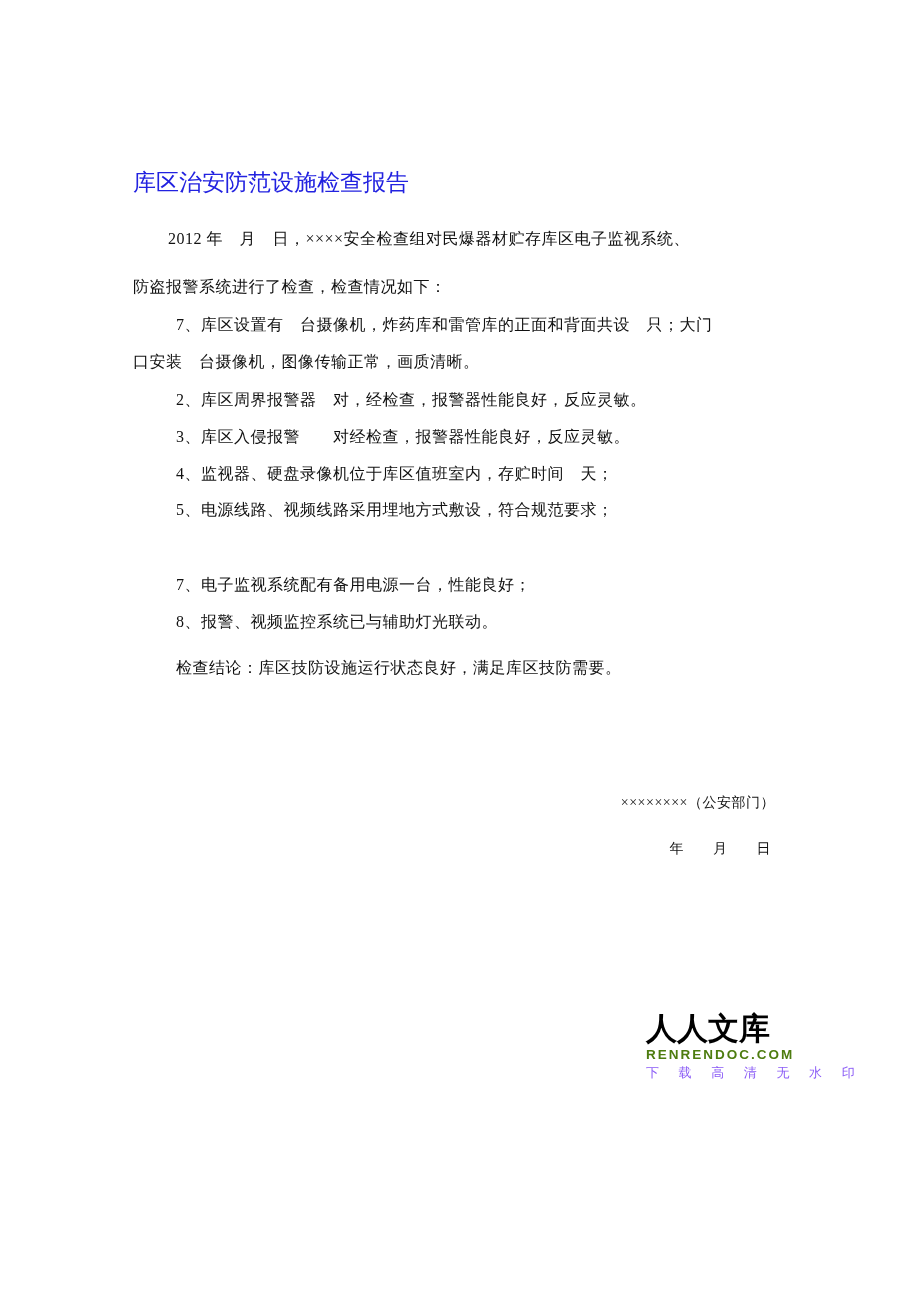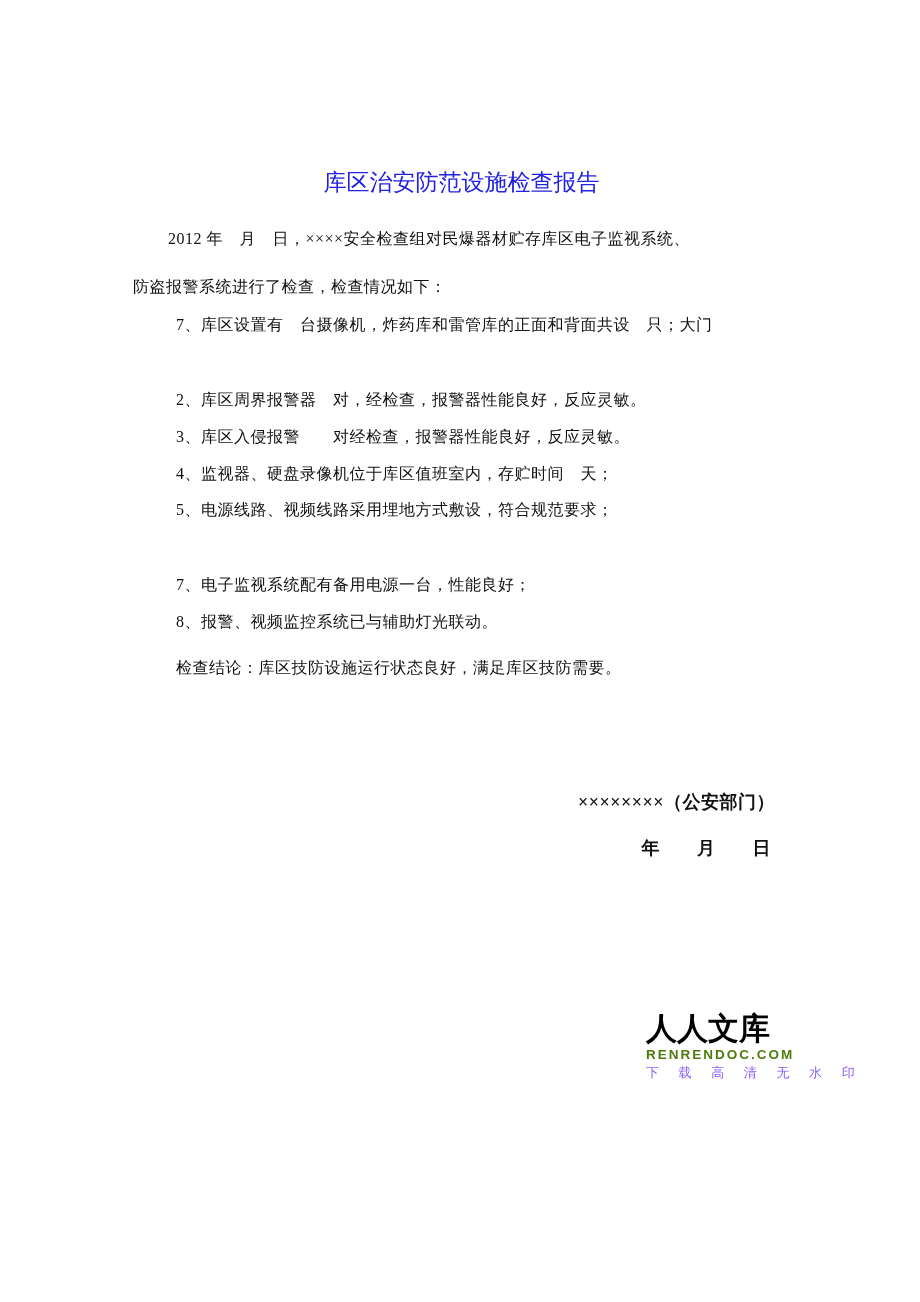--- a/index.html
+++ b/index.html
@@ -14,44 +14,42 @@
     background: #ffffff;
     overflow: hidden;
     font-family: "Liberation Serif", "DejaVu Serif", serif;
     color: #111111;
   }
   .doc-title {
     position: absolute;
     left: 133px;
     width: 657px;
     top: 167px;
-    text-align: center;
     font-size: 23px;
     line-height: 31px;
     color: #2222e0;
     white-space: nowrap;
   }
   .line {
     position: absolute;
     left: 133px;
     width: 660px;
     font-size: 16px;
     line-height: 37px;
     white-space: nowrap;
     letter-spacing: 0.5px;
   }
   .ind-sm { padding-left: 35px; }
   .ind    { padding-left: 43px; }
   .sig-line {
     position: absolute;
-    font-size: 18px;
+    font-size: 14px;
     line-height: 37px;
     white-space: nowrap;
     letter-spacing: 0.5px;
-    font-weight: bold;
   }
   .sig-org  { top: 784px; right: 145px; }
   .sig-date { top: 830px; right: 149px; }
   .watermark {
     position: absolute;
     left: 646px;
     top: 1012px;
     user-select: none;
   }
   .wm-logo {
@@ -86,20 +84,21 @@
 <body>
 
 <div class="page">
 
   <div class="doc-title">库区治安防范设施检查报告</div>
 
   <div class="line ind-sm" style="top:220px">2012 年　月　日，××××安全检查组对民爆器材贮存库区电子监视系统、</div>
   <div class="line" style="top:268px">防盗报警系统进行了检查，检查情况如下：</div>
 
   <div class="line ind" style="top:306px">7、库区设置有　台摄像机，炸药库和雷管库的正面和背面共设　只；大门</div>
+  <div class="line" style="top:343px">口安装　台摄像机，图像传输正常，画质清晰。</div>
 
   <div class="line ind" style="top:381px">2、库区周界报警器　对，经检查，报警器性能良好，反应灵敏。</div>
 
   <div class="line ind" style="top:418px">3、库区入侵报警　　对经检查，报警器性能良好，反应灵敏。</div>
 
   <div class="line ind" style="top:455px">4、监视器、硬盘录像机位于库区值班室内，存贮时间　天；</div>
 
   <div class="line ind" style="top:491px">5、电源线路、视频线路采用埋地方式敷设，符合规范要求；</div>
 
 

